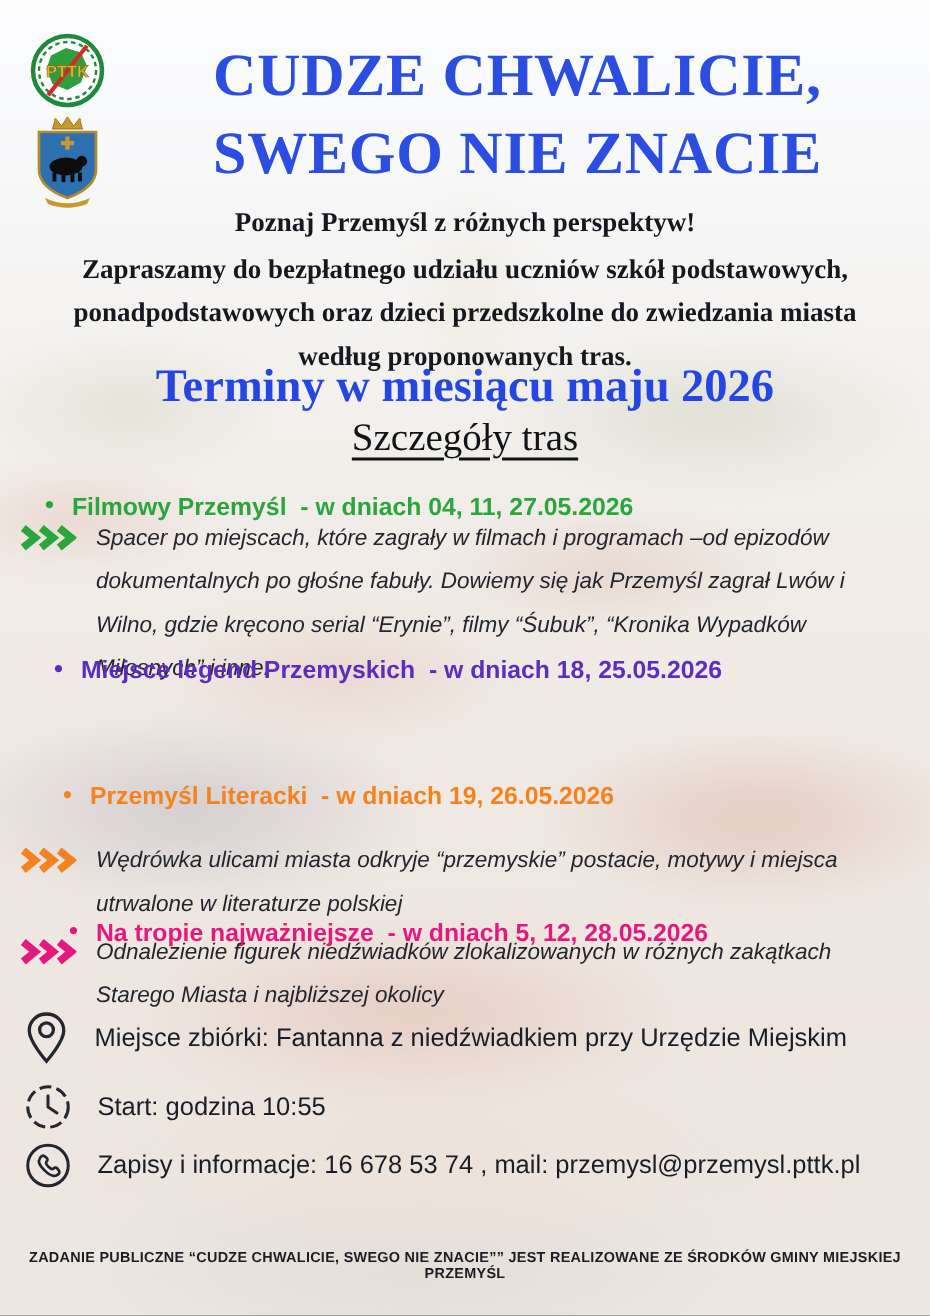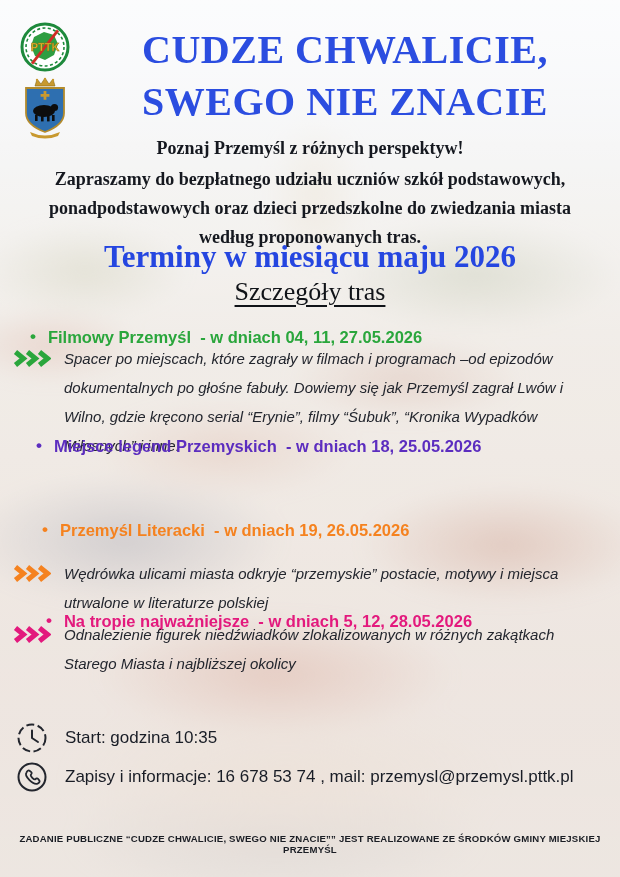--- a/index.html
+++ b/index.html
@@ -122,29 +122,38 @@
   <div class="abs tour-title c-pink t4-title"><span class="dot">•</span><span>Na tropie najważniejsze</span>&nbsp;&nbsp;<span>- w dniach 5, 12, 28.05.2026</span></div>
   <div class="abs tour-desc t4-desc">
     <svg class="chev c-pink" width="38" height="17" viewBox="0 0 38 17">
       <path d="M2.5 2 L10.5 8.5 L2.5 15" fill="none" stroke="currentColor" stroke-width="5"></path>
       <path d="M14.5 2 L22.5 8.5 L14.5 15" fill="none" stroke="currentColor" stroke-width="5"></path>
       <path d="M26.5 2 L34.5 8.5 L26.5 15" fill="none" stroke="currentColor" stroke-width="5"></path>
     </svg>
     <div>Odnalezienie figurek niedźwiadków zlokalizowanych w różnych zakątkach Starego Miasta i najbliższej okolicy</div>
   </div>
 
+  <div class="abs info-row i1">
+    <span class="info-icon">
+      <svg width="30" height="36" viewBox="0 0 30 36">
+          <path d="M15 2 C8.4 2 3.5 7 3.5 13.2 C3.5 20.5 15 33.5 15 33.5 C15 33.5 26.5 20.5 26.5 13.2 C26.5 7 21.6 2 15 2 Z" fill="none" stroke="#23262e" stroke-width="2.2"></path>
+          <circle cx="15" cy="12.5" r="4.6" fill="none" stroke="#23262e" stroke-width="2.2"></circle>
+        </svg>
+    </span>
+    <span>Miejsce zbiórki: Fantanna z niedźwiadkiem przy Urzędzie Miejskim</span>
+  </div>
 
   <div class="abs info-row i2">
     <span class="info-icon">
       <svg width="32" height="32" viewBox="0 0 32 32">
           <circle cx="16" cy="16" r="13.5" fill="none" stroke="#23262e" stroke-width="2" stroke-dasharray="8 3.5"></circle>
           <path d="M16 8.5 V16 L22 20" fill="none" stroke="#23262e" stroke-width="2" stroke-linecap="round" stroke-linejoin="round"></path>
         </svg>
     </span>
-    <span>Start: godzina 10:35</span>
+    <span>Start: godzina 10:55</span>
   </div>
 
   <div class="abs info-row i3">
     <span class="info-icon">
       <svg width="32" height="32" viewBox="0 0 32 32">
           <circle cx="16" cy="16" r="13.5" fill="none" stroke="#23262e" stroke-width="2"></circle>
           <path d="M10.5 11.5 c0.5-1.5 2-2.5 3-1.8 l1.8 1.4 c0.8 0.7 0.3 1.8 -0.4 2.5 c-0.6 0.6 0.2 2 1.4 3.2 c1.2 1.2 2.6 2 3.2 1.4 c0.7 -0.7 1.8 -1.2 2.5 -0.4 l1.4 1.8 c0.7 1 -0.3 2.5 -1.8 3 c-2.2 0.8 -5.4 -0.8 -8.1 -3.5 c-2.7 -2.7 -4.3 -5.9 -3 -7.6 Z" fill="none" stroke="#23262e" stroke-width="1.8" stroke-linejoin="round"></path>
         </svg>
     </span>
     <span>Zapisy i informacje: 16 678 53 74 , mail: przemysl@przemysl.pttk.pl</span>

